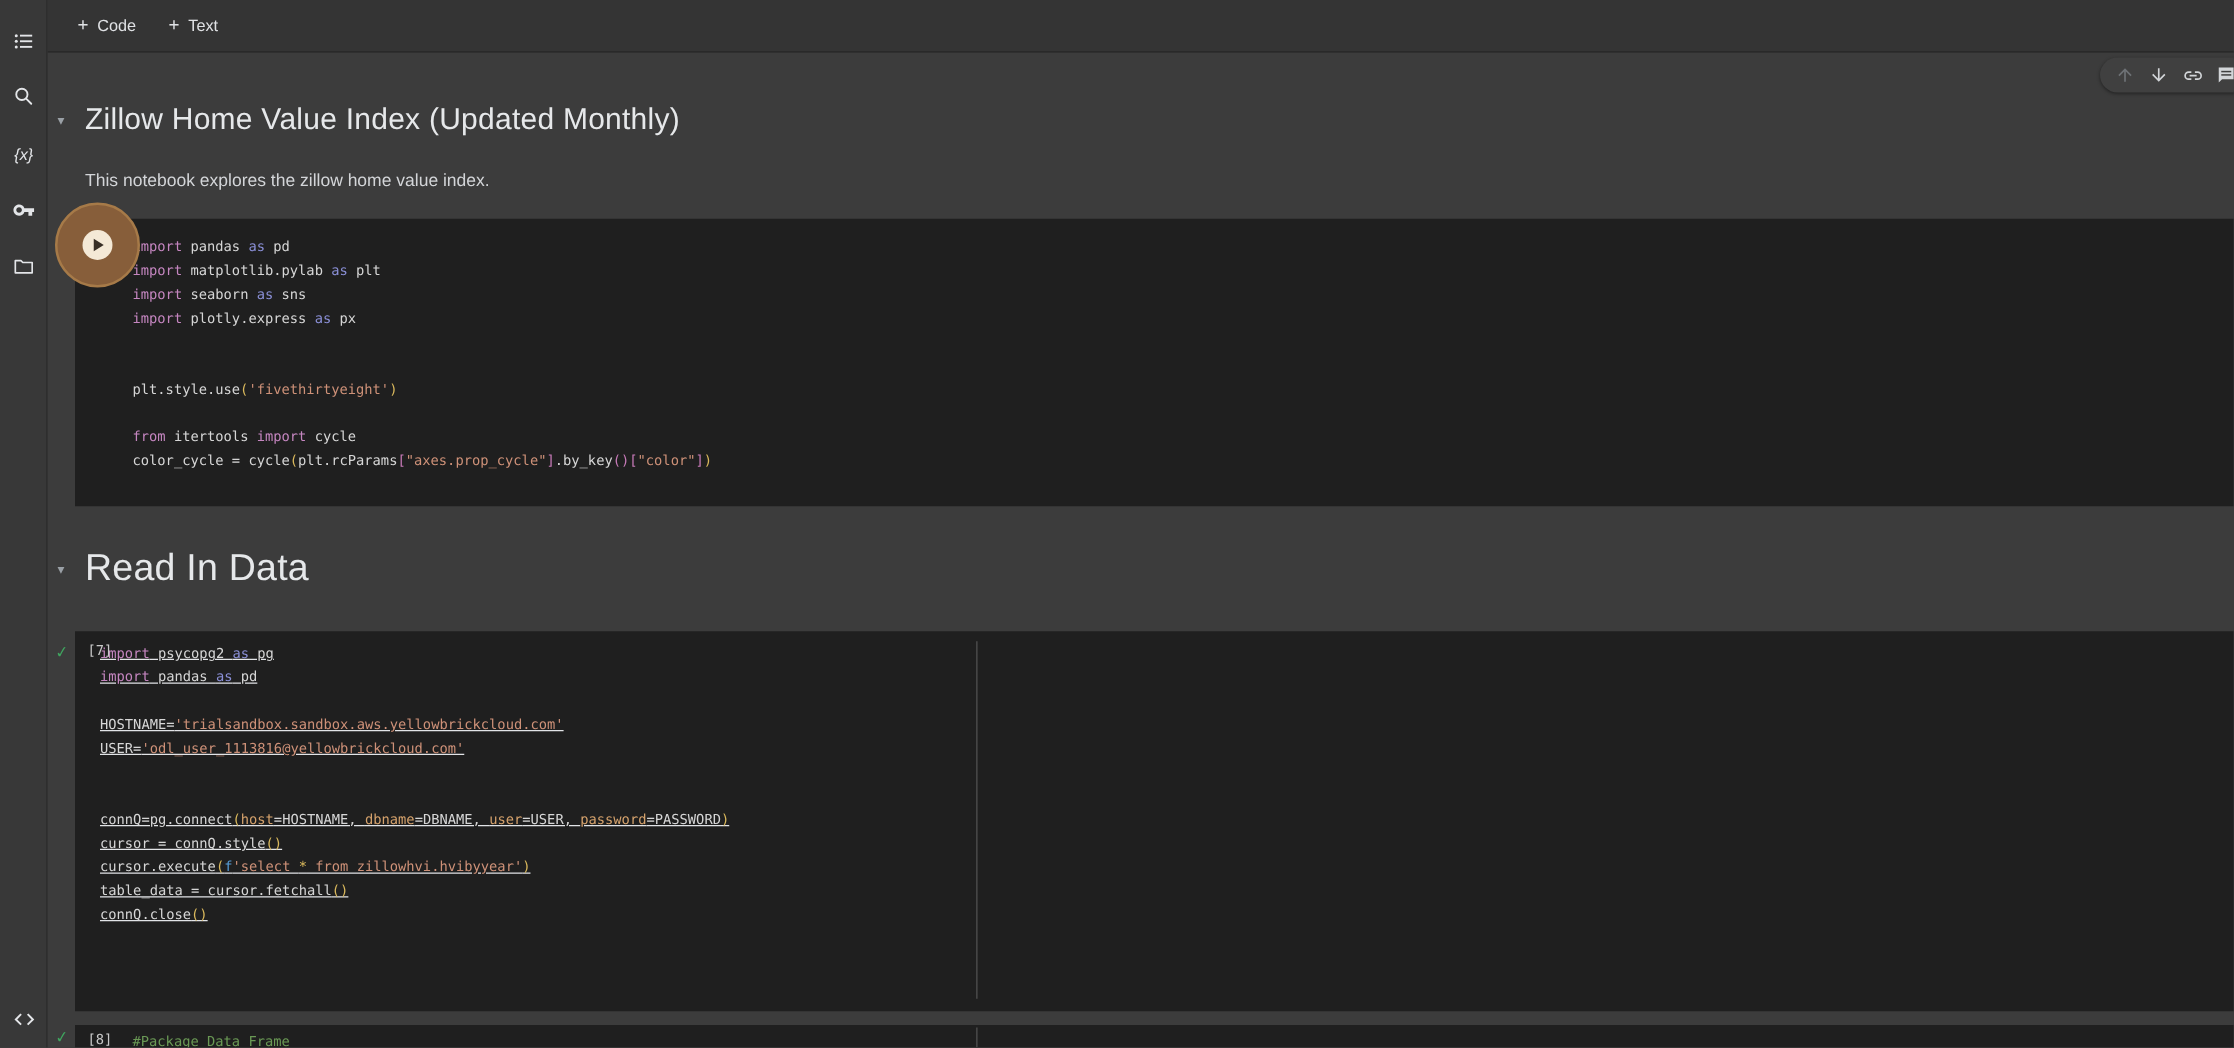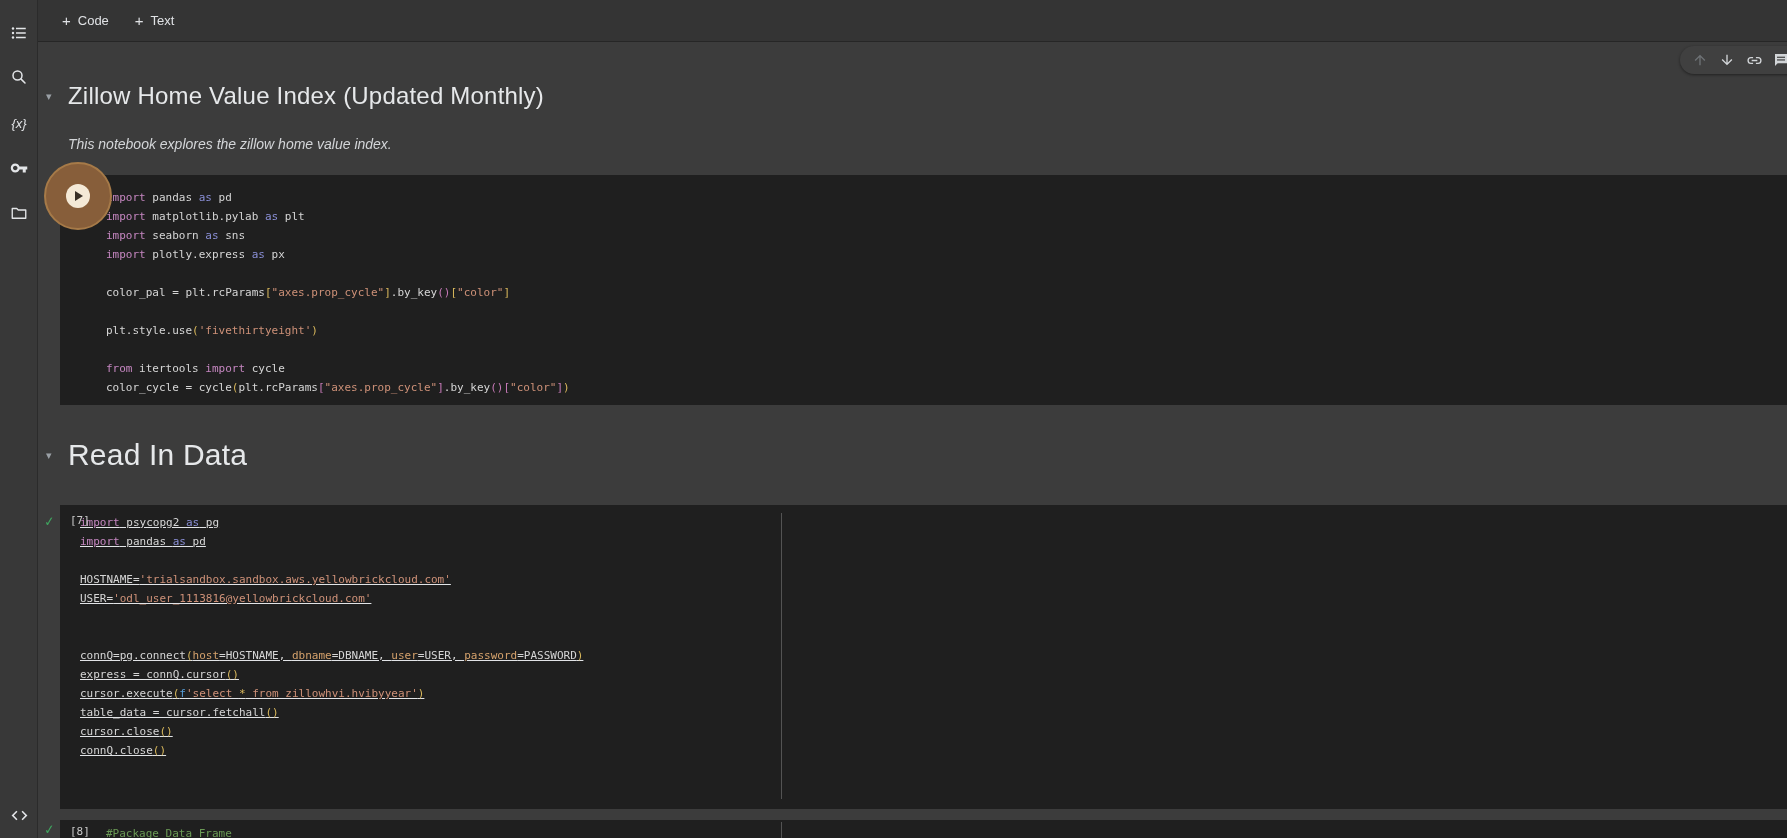--- a/index.html
+++ b/index.html
@@ -49,21 +49,21 @@
     background:#404040; border-radius:16px 0 0 16px;
     box-shadow:0 1px 3px rgba(0,0,0,.45);
     display:flex; align-items:center; gap:9px; padding-left:11px; z-index:6;
   }
   .tb-icon { width:18px; height:18px; display:flex; align-items:center; justify-content:center; cursor:pointer; }
 
   
   .md-heading { position:absolute; display:flex; align-items:center; gap:11px; }
   .collapse-tri { color:#9aa0a6; font-size:11px; width:11px; cursor:pointer; }
   .h1-text { font-size:24px; font-weight:400; color:#e6e8ea; letter-spacing:.2px; }
-  .md-sub { position:absolute; font-size:14px; color:#d3d5d8;font-style:italic; }
+  .md-sub { position:absolute; font-size:14px; color:#d3d5d8; }
 
   
   .code-cell {
     position:absolute; left:60px; width:1727px;
     background:#1f1f1f;
   }
   .code-editor { font-family:"DejaVu Sans Mono", monospace; font-size:11px; }
   .code-line { height:19px; line-height:19px; white-space:pre; }
   .t-k    { color:#c586c0; }
   .t-k2   { color:#8a8fd6; }
@@ -194,21 +194,20 @@
 <p class="md-sub" style="left:68px; top:136px;">This notebook explores the zillow home value index.</p>
 
 <span class="gutter-check" style="left:48px; top:182px;">✓</span>
 <div class="code-cell" style="top:175px; height:230px;">
   <div class="code-editor" style="padding:13px 0 0 46px;">
       <div class="code-line"><span class="t-k">import</span><span class="t-d"> pandas </span><span class="t-k2">as</span><span class="t-d"> pd</span></div>
       <div class="code-line"><span class="t-k">import</span><span class="t-d"> matplotlib.pylab </span><span class="t-k2">as</span><span class="t-d"> plt</span></div>
       <div class="code-line"><span class="t-k">import</span><span class="t-d"> seaborn </span><span class="t-k2">as</span><span class="t-d"> sns</span></div>
       <div class="code-line"><span class="t-k">import</span><span class="t-d"> plotly.express </span><span class="t-k2">as</span><span class="t-d"> px</span></div>
       <div class="code-line"></div>
-      <div class="code-line"><span class="t-d">color_pal = plt.rcParams</span><span class="t-b1">[</span><span class="t-s">"axes.prop_cycle"</span><span class="t-b1">]</span><span class="t-d">.by_key</span><span class="t-b2">()</span><span class="t-b1">[</span><span class="t-s">"color"</span><span class="t-b1">]</span></div>
       <div class="code-line"></div>
       <div class="code-line"><span class="t-d">plt.style.use</span><span class="t-b1">(</span><span class="t-s">'fivethirtyeight'</span><span class="t-b1">)</span></div>
       <div class="code-line"></div>
       <div class="code-line"><span class="t-k">from</span><span class="t-d"> itertools </span><span class="t-k">import</span><span class="t-d"> cycle</span></div>
       <div class="code-line"><span class="t-d">color_cycle = cycle</span><span class="t-b1">(</span><span class="t-d">plt.rcParams</span><span class="t-b2">[</span><span class="t-s">"axes.prop_cycle"</span><span class="t-b2">]</span><span class="t-d">.by_key</span><span class="t-b2">()</span><span class="t-b2">[</span><span class="t-s">"color"</span><span class="t-b2">]</span><span class="t-b1">)</span></div>
     </div>
 </div>
 <div class="run-glow">
   <div class="run-disc">
     <div class="run-tri"></div>
@@ -225,24 +224,23 @@
   <span class="exec-label" style="top:9px;">[7]</span>
   <div class="code-editor" style="padding:8px 0 0 20px;text-decoration:underline;">
       <div class="code-line"><span class="t-k">import</span><span class="t-d"> psycopg2 </span><span class="t-k2">as</span><span class="t-d"> pg</span></div>
       <div class="code-line"><span class="t-k">import</span><span class="t-d"> pandas </span><span class="t-k2">as</span><span class="t-d"> pd</span></div>
       <div class="code-line"></div>
       <div class="code-line"><span class="t-d">HOSTNAME=</span><span class="t-s">'trialsandbox.sandbox.aws.yellowbrickcloud.com'</span></div>
       <div class="code-line"><span class="t-d">USER=</span><span class="t-s">'odl_user_1113816@yellowbrickcloud.com'</span></div>
       <div class="code-line"></div>
       <div class="code-line"></div>
       <div class="code-line"><span class="t-d">connQ=pg.connect</span><span class="t-b1">(</span><span class="t-kwarg">host</span><span class="t-d">=HOSTNAME, </span><span class="t-kwarg">dbname</span><span class="t-d">=DBNAME, </span><span class="t-kwarg">user</span><span class="t-d">=USER, </span><span class="t-kwarg">password</span><span class="t-d">=PASSWORD</span><span class="t-b1">)</span></div>
-      <div class="code-line"><span class="t-d">express = connQ.cursor</span><span class="t-b1">()</span></div>
+      <div class="code-line"><span class="t-d">cursor = connQ.style</span><span class="t-b1">()</span></div>
       <div class="code-line"><span class="t-d">cursor.execute</span><span class="t-b1">(</span><span class="t-f">f</span><span class="t-s">'select </span><span class="t-star">*</span><span class="t-s"> from zillowhvi.hvibyyear'</span><span class="t-b1">)</span></div>
       <div class="code-line"><span class="t-d">table_data = cursor.fetchall</span><span class="t-b1">()</span></div>
-      <div class="code-line"><span class="t-d">cursor.close</span><span class="t-b1">()</span></div>
       <div class="code-line"><span class="t-d">connQ.close</span><span class="t-b1">()</span></div>
     </div>
   <div class="ruler" style="left:721px; top:8px; bottom:10px;"></div>
 </div>
 
 <span class="gutter-check" style="left:44px; top:822px;">✓</span>
 <div class="code-cell" style="top:820px; height:18px; overflow:hidden;">
   <span class="exec-label" style="top:5px;">[8]</span>
   <div class="code-editor" style="padding:4px 0 0 46px;">
       <div class="code-line"><span class="t-c">#Package Data Frame</span></div>

